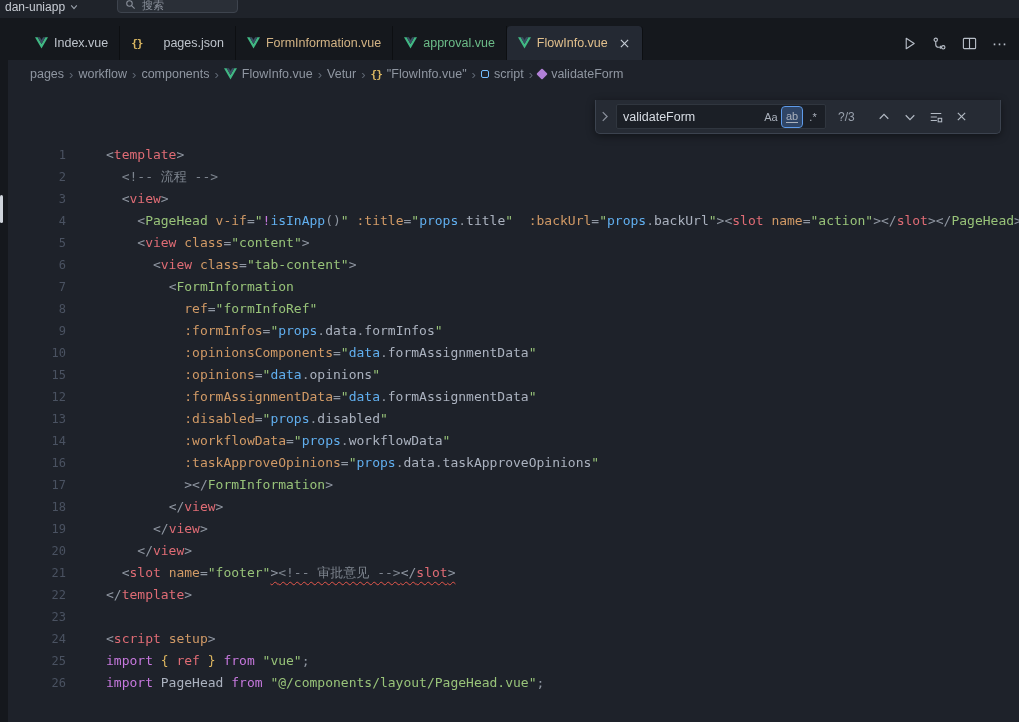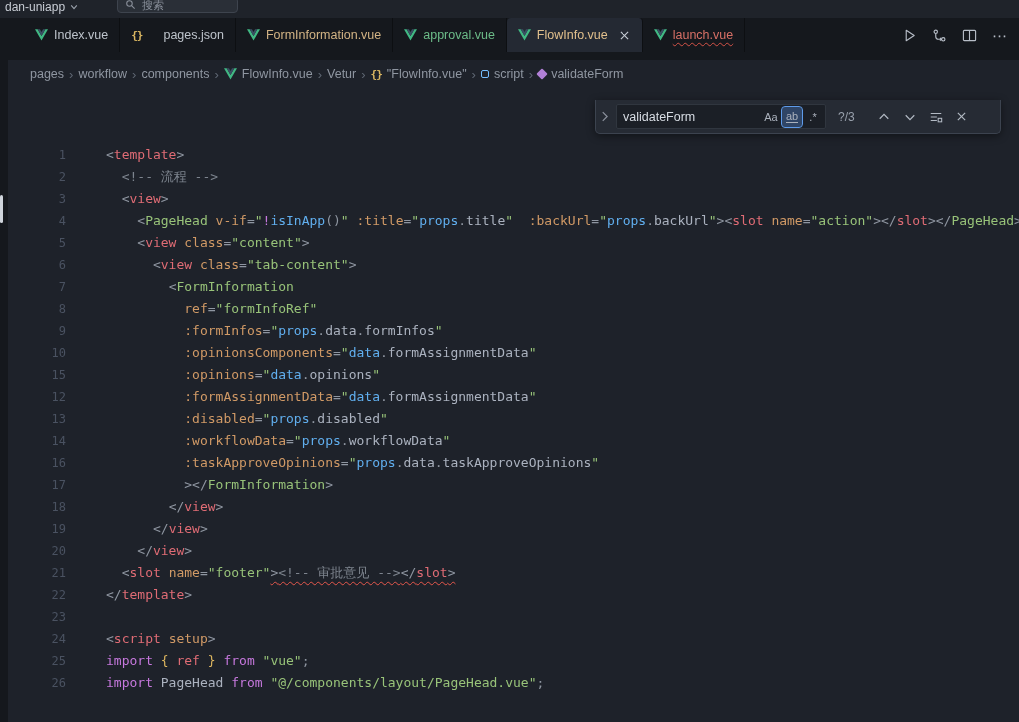--- a/index.html
+++ b/index.html
@@ -9,21 +9,21 @@
   
   .titlebar{position:absolute;left:0;top:0;right:0;height:18px;background:#1f232a;overflow:hidden;z-index:6}
   .window-title{position:absolute;left:5px;top:-2px;height:18px;display:flex;align-items:center;gap:5px;color:#c7ccd4;font-size:12px;cursor:pointer}
   .search-pill{position:absolute;left:117px;top:-3px;width:121px;height:16px;border-radius:4px;background:#2a2f37;border:1px solid #3e444e;display:flex;align-items:center;gap:6px;padding:0 7px;color:#8b919c;font-size:11px;cursor:pointer}
 
   
   .activity-strip{position:absolute;left:0;top:18px;bottom:0;width:8px;background:#15181d;z-index:5}
   .activity-indicator{position:absolute;left:0;top:177px;width:3px;height:28px;background:#cfd4db;border-radius:2px}
 
   
-  .tabbar{position:absolute;left:8px;right:0;top:18px;height:42px;background:#15181d;display:flex;padding-left:16px}
+  .tabbar{position:absolute;left:8px;right:0;top:18px;height:42px;background:#15181d;display:flex;align-items:flex-end;padding-left:16px}
   .tabs{display:flex;height:34px}
   .tab{display:flex;align-items:center;gap:6px;height:34px;padding:0 11px;border-right:1px solid #0d0f12;background:#15181d;font-size:12.5px;cursor:pointer}
   .tab .tab-label{opacity:.92;white-space:nowrap}
   .tab.active{background:#242933;border-radius:4px 4px 0 0}
   .tab.active .tab-label{opacity:1}
   .tab-label.squiggle{text-decoration:underline wavy #e4574b;text-decoration-thickness:1px;text-underline-offset:3px}
   .tab-icon,.crumb-icon{display:flex;align-items:center}
   .tab-close{margin-left:4px;padding:2px;border-radius:3px;display:flex;align-items:center;cursor:pointer}
   .icon-braces{color:#dcb862;font-family:"DejaVu Sans Mono",monospace;font-size:11px;font-weight:bold;letter-spacing:-1px}
   .editor-actions{margin-left:auto;display:flex;align-items:center;gap:15px;padding:0 12px;height:34px}
@@ -137,29 +137,20 @@
           </svg>
         </span>
         <span class="tab-label" style="color: rgb(226, 192, 141);">FlowInfo.vue</span>
         <span class="tab-close">
           <svg width="9" height="9" viewBox="0 0 10 10" stroke="#c6ccd5" stroke-width="1.3">
             <line x1="1" y1="1" x2="9" y2="9"></line>
             <line x1="9" y1="1" x2="1" y2="9"></line>
           </svg>
         </span>
       </div>
-      <div class="tab">
-        <span class="tab-icon">
-          <svg width="13" height="12" viewBox="0 0 24 21">
-            <path fill="#41b883" d="M0 0h4.9L12 12.3 19.1 0H24L12 20.7z"></path>
-            <path fill="#3a4f63" d="M4.9 0h4.2L12 5l2.9-5h4.2L12 12.3z"></path>
-          </svg>
-        </span>
-        <span class="tab-label squiggle" style="color: rgb(232, 119, 108);">launch.vue</span>
-      </div>
     </div>
   <div class="editor-actions">
       <span class="ea-btn">
         <svg width="15" height="15" viewBox="0 0 16 16">
           <path d="M4.5 2.5v11l8.5-5.5z" fill="none" stroke="#b8bec8" stroke-width="1.2" stroke-linejoin="round"></path>
         </svg>
       </span>
       <span class="ea-btn">
         <svg width="15" height="15" viewBox="0 0 16 16" fill="none" stroke="#b8bec8" stroke-width="1.2">
           <circle cx="4" cy="4" r="1.8"></circle>

